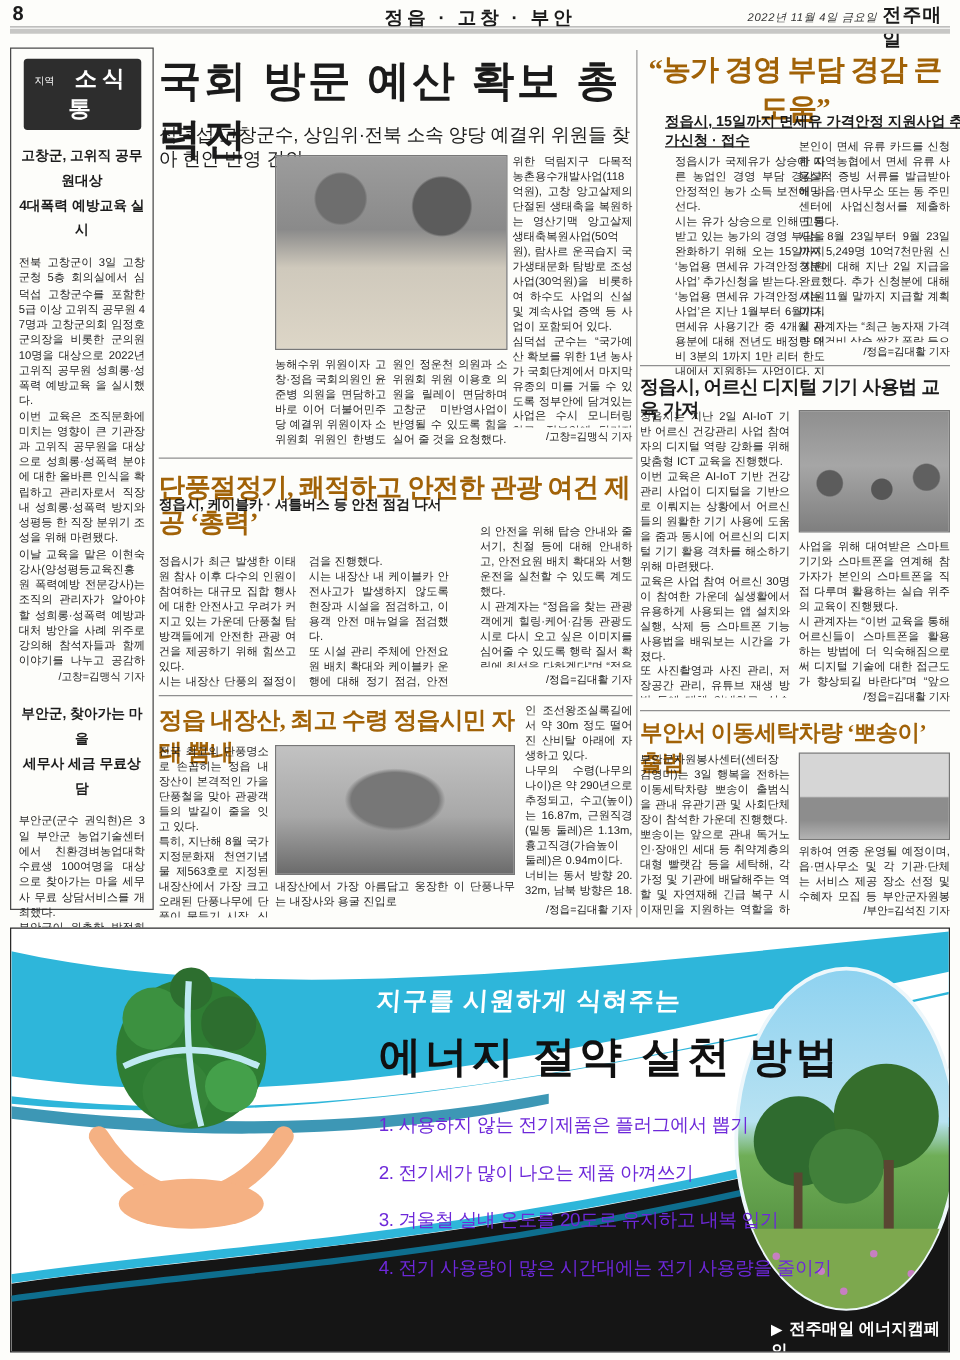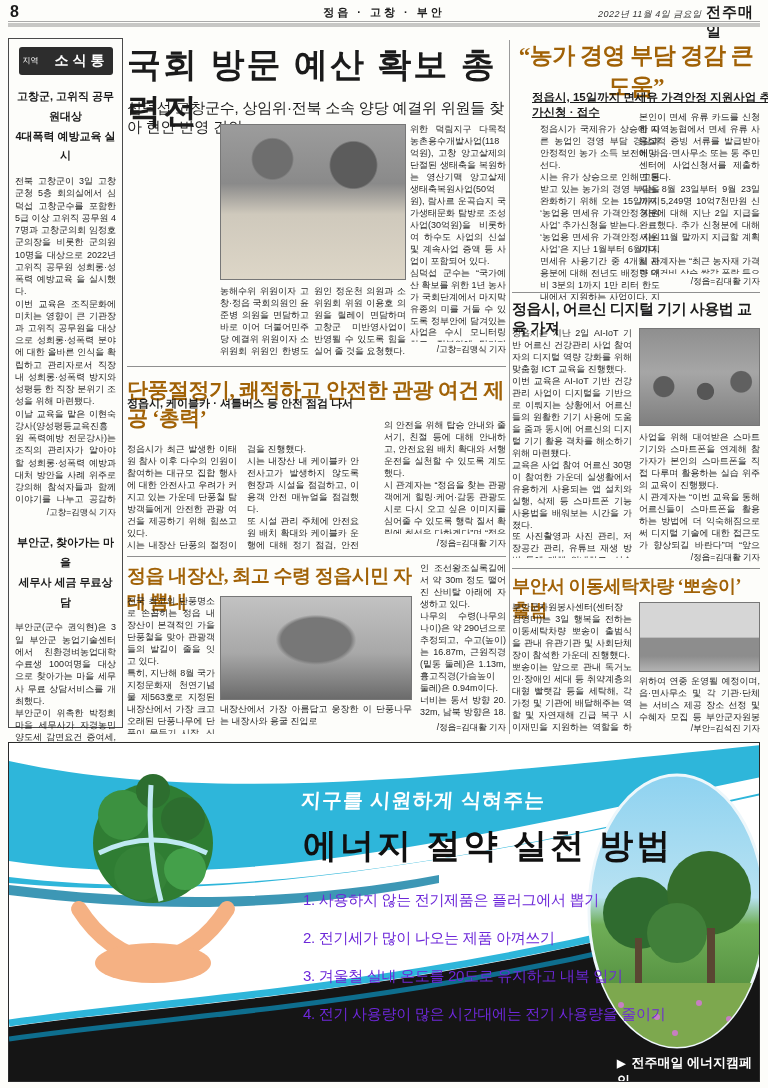--- a/index.html
+++ b/index.html
@@ -1,31 +1,31 @@
 <!DOCTYPE html>
 <html><head>
 <meta charset="utf-8">
 <style>
   html,body{margin:0;padding:0;background:#e8e8e4;}
   #page{position:relative;width:768px;height:1088px;background:#fdfdfa;margin:0 auto;
         font-family:"Liberation Sans",sans-serif;color:#1b1b1b;overflow:hidden;}
   .abs{position:absolute;box-sizing:border-box;}
   
   .hdr-num{left:10px;top:3px;font-size:16px;font-weight:bold;}
-  .hdr-section{left:0;right:0;top:5px;text-align:center;font-size:11px;font-weight:bold;letter-spacing:3px;}
+  .hdr-section{left:0;right:0;top:5px;text-align:center;font-size:15px;font-weight:bold;letter-spacing:3px;}
   .hdr-date{left:598px;top:8px;font-size:9px;color:#333;letter-spacing:.5px;font-style:italic;}
   .hdr-paper{left:706px;top:3px;font-size:15px;font-weight:900;letter-spacing:1px;}
   .hdr-rule-thin{left:8px;top:21px;width:752px;height:0;border-top:1px solid #a9a9a9;}
   .hdr-rule-thick{left:8px;top:23px;width:752px;height:4px;background:#c7c7c5;}
   
   .sidebar{left:8px;top:38px;width:115px;height:690px;border:1px solid #4a4a4a;padding:8px 6px;}
   .badge{width:94px;margin:0 auto 12px;background:#2d2d2d;color:#fff;text-align:center;
          padding:4px 0 5px;border-radius:3px;}
   .badge .sm{font-size:8px;vertical-align:2px;margin-right:16px;}
-  .badge .lg{font-size:14px;font-weight:bold;letter-spacing:4px;}
+  .badge .lg{font-size:18px;font-weight:bold;letter-spacing:4px;}
   .sb-title{font-size:11px;font-weight:bold;text-align:center;line-height:1.8;white-space:pre-line;margin:4px 0 9px;}
   .sb-body{font-size:9px;line-height:1.36;text-align:justify;word-break:break-all;white-space:pre-line;color:#222;}
   .sb-byline{font-size:8.5px;text-align:right;margin:2px 0 14px;}
   .body-txt{font-size:9px;line-height:1.33;text-align:justify;word-break:break-all;
             white-space:pre-line;color:#222;overflow:hidden;}
   .byline{font-size:8.5px;text-align:right;color:#111;}
   
   .main-headline{left:127px;top:42px;width:380px;font-size:34px;font-weight:900;letter-spacing:2px;}
   .main-subhead{left:127px;top:99px;width:380px;font-size:15px;font-weight:normal;letter-spacing:-.2px;}
   .serif-head{font-family:"Liberation Serif",serif;font-weight:bold;color:#a16207;}

